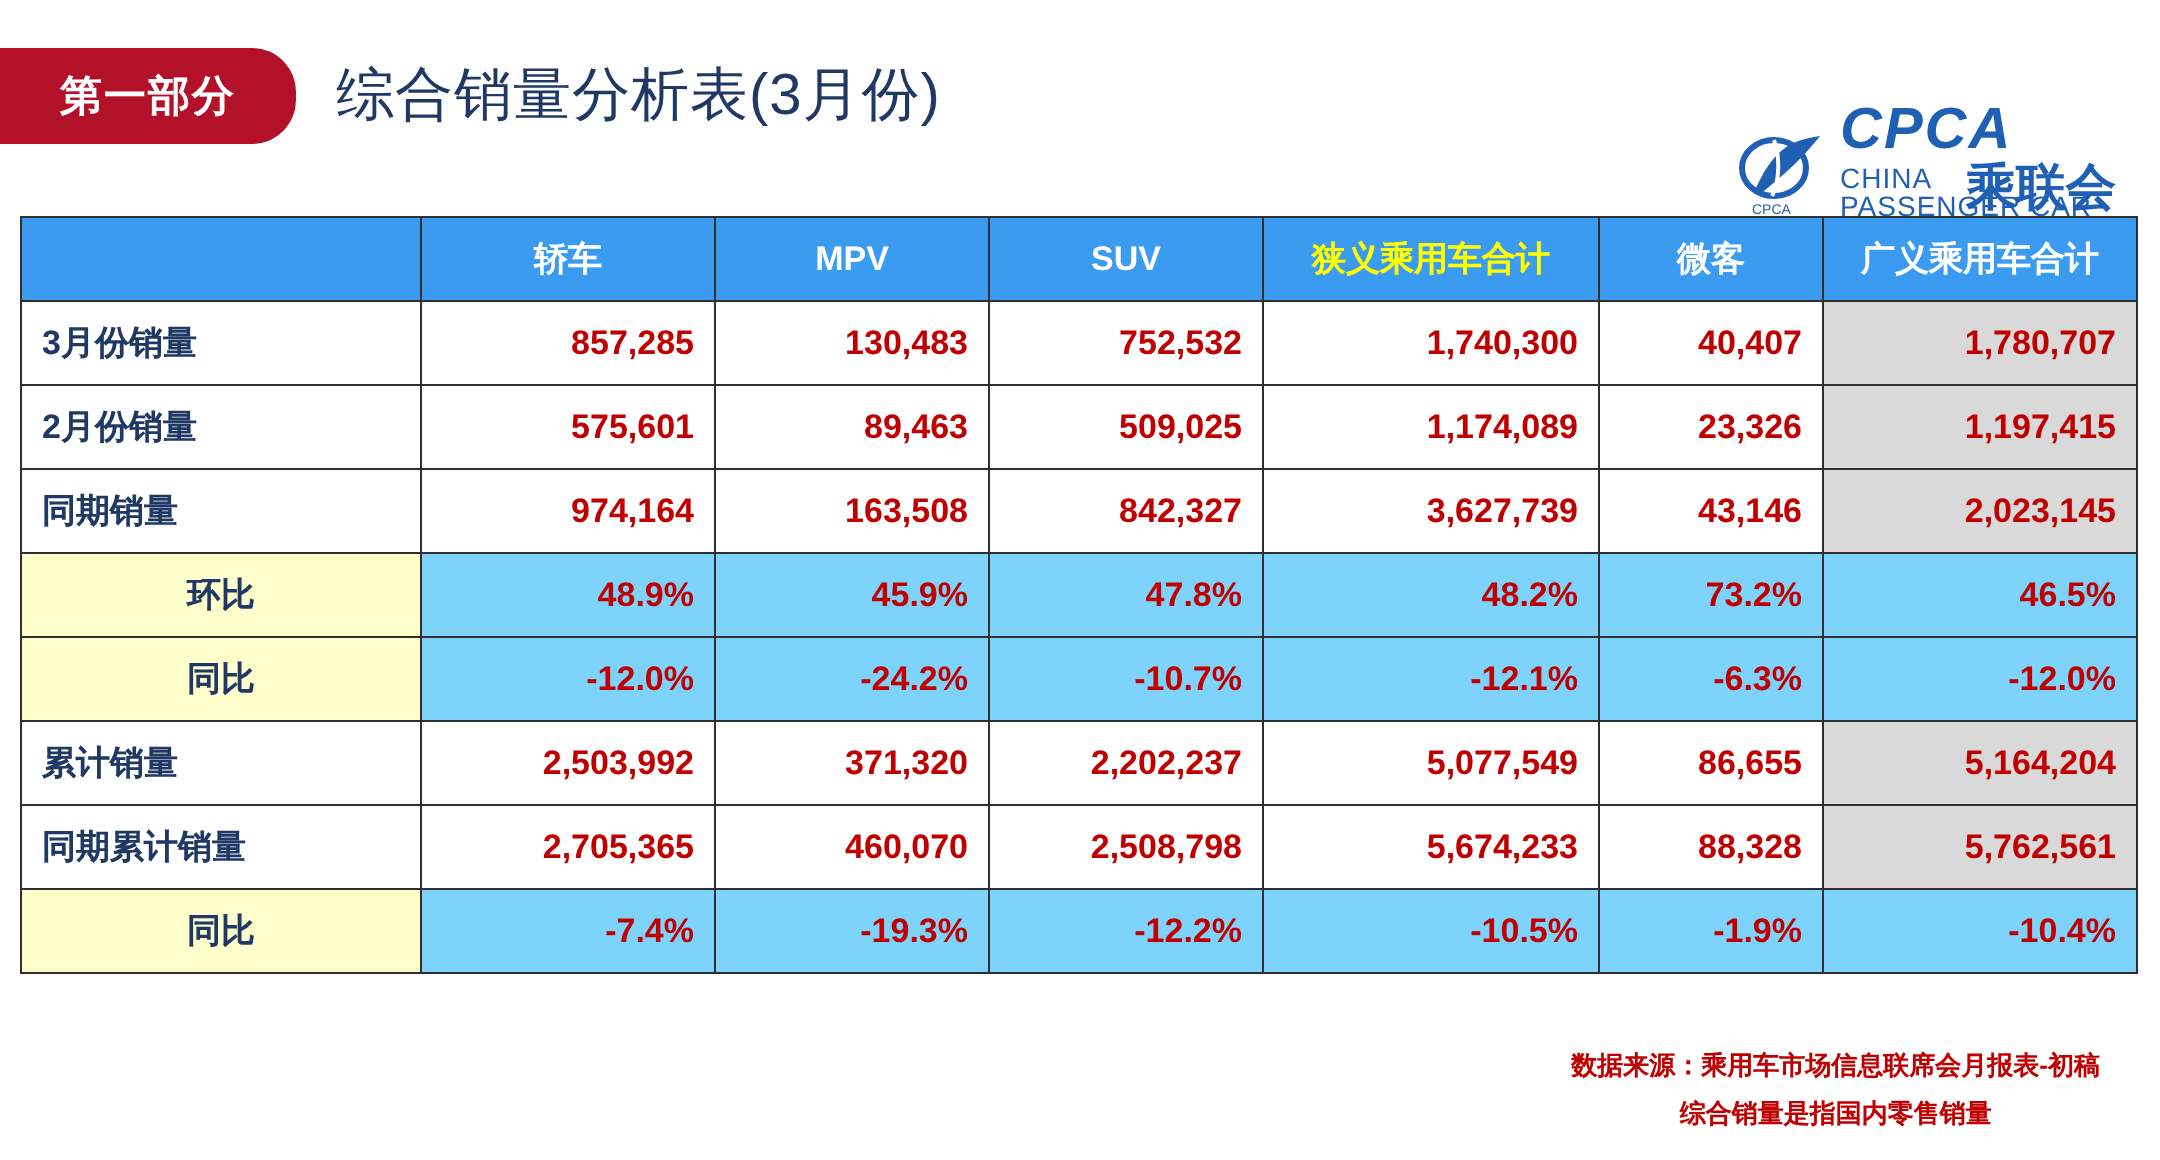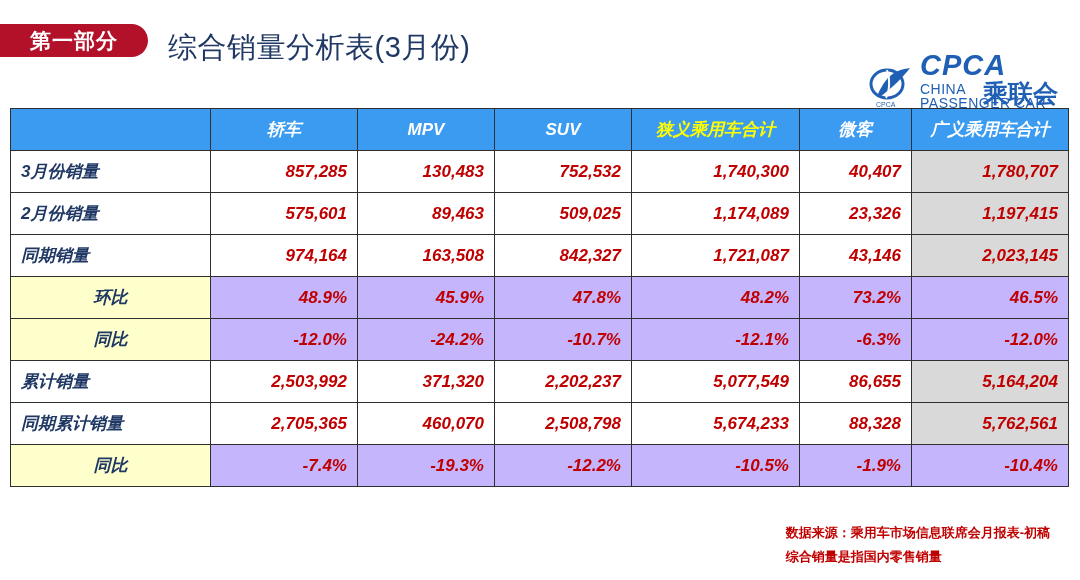--- a/index.html
+++ b/index.html
@@ -22,21 +22,21 @@
     position: absolute;
     top: 0; left: 0;
     width: 1080px;
     height: 88px;
   }
   .badge {
     position: absolute;
     left: 0;
     top: 24px;
     width: 148px;
-    height: 33px;
+    height: 48px;
     background: #b3112a;
     border-radius: 0 22px 22px 0;
     color: #ffffff;
     font-size: 21px;
     font-weight: bold;
     display: flex;
     align-items: center;
     justify-content: center;
     letter-spacing: 1px;
   }
@@ -95,21 +95,20 @@
   .table-wrap {
     position: absolute;
     left: 10px;
     top: 108px;
     width: 1058px;
   }
   table.data {
     border-collapse: collapse;
     width: 1058px;
     table-layout: fixed;
-    font-style: italic;
   }
   table.data col.c0 { width: 200px; }
   table.data col.c1 { width: 147px; }
   table.data col.c2 { width: 137px; }
   table.data col.c3 { width: 137px; }
   table.data col.c4 { width: 168px; }
   table.data col.c5 { width: 112px; }
   table.data col.c6 { width: 157px; }
 
   table.data th, table.data td {
@@ -135,29 +134,29 @@
     background: #ffffff;
     font-size: 17px;
   }
   td.rowlabel.center { text-align: center; }
   td.num {
     color: #c00000;
     text-align: right;
     background: #ffffff;
   }
   tr.pct td.rowlabel { background: #ffffcc; }
-  tr.pct td.num { background: #c4b5fd; margin-left: 30px; }
+  tr.pct td.num { background: #7dd3fc; margin-left: 30px; }
   td.grey { background: #d9d9d9; }
 
   
   .footer {
     position: absolute;
     right: 30px;
     bottom: 10px;
-    text-align: left;
+    text-align: center;
     color: #c00000;
     font-size: 13px;
     font-weight: bold;
     line-height: 1.9;
   }
 </style>
 </head>
 <body>
 
 <div class="page">
@@ -222,21 +221,21 @@
           <td class="num">509,025</td>
           <td class="num">1,174,089</td>
           <td class="num">23,326</td>
           <td class="num grey">1,197,415</td>
         </tr>
         <tr>
           <td class="rowlabel">同期销量</td>
           <td class="num">974,164</td>
           <td class="num">163,508</td>
           <td class="num">842,327</td>
-          <td class="num">1,721,087</td>
+          <td class="num">3,627,739</td>
           <td class="num">43,146</td>
           <td class="num grey">2,023,145</td>
         </tr>
         <tr class="pct">
           <td class="rowlabel center">环比</td>
           <td class="num">48.9%</td>
           <td class="num">45.9%</td>
           <td class="num">47.8%</td>
           <td class="num">48.2%</td>
           <td class="num">73.2%</td>

